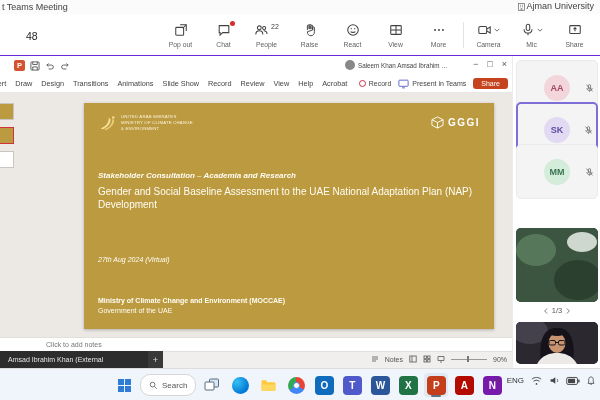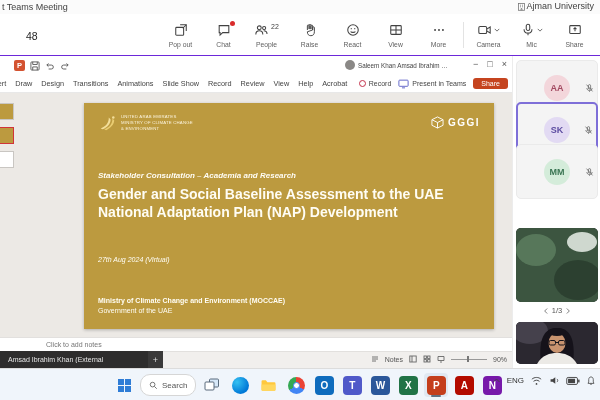--- a/index.html
+++ b/index.html
@@ -47,21 +47,21 @@
   .thumb{width:30px;height:17px;background:var(--slide-gold,#BC9A3F);border:1px solid #c9c6c2;box-sizing:border-box;}
   .thumb.sel{border:1.5px solid #D13438;}
   .thumb.white{background:#fff;}
 
   .slide{left:84px;top:10px;width:410px;height:226px;background:var(--slide-gold,#BC9A3F);box-shadow:0 1px 3px rgba(0,0,0,.25);color:#FFFDF4;}
   .emblem-row{left:14px;top:11px;display:flex;gap:5px;align-items:center;}
   .emblem-text{font-size:4.3px;letter-spacing:.2px;line-height:1.45;color:#FBF3DC;}
   .gggi{right:14px;top:13px;display:flex;align-items:center;gap:4px;}
   .gggi-label{font-size:10px;font-weight:bold;letter-spacing:1.5px;color:#fff;}
   .kicker{left:14px;top:68px;font-size:8px;font-weight:bold;font-style:italic;}
-  .slide-title{left:14px;top:82px;width:390px;font-size:14px;font-weight:bold;line-height:1.3;}
+  .slide-title{left:14px;top:82px;width:390px;font-size:10px;font-weight:normal;line-height:1.3;}
   .slide-date{left:14px;top:153px;font-size:7px;font-style:italic;}
   .slide-footer{left:14px;bottom:13px;font-size:7px;line-height:1.45;}
   .slide-footer .b{font-weight:bold;}
 
   .notes{left:0;top:281px;width:512px;height:14px;background:#fff;border-top:1px solid #e2e0de;box-sizing:border-box;}
   .notes-text{left:46px;top:3px;font-size:7px;color:#767676;}
   .statusbar{left:0;top:295px;width:512px;height:17px;background:#F1EFED;border-top:1px solid #e2e0de;box-sizing:border-box;}
   .status-right{right:5px;top:3px;display:flex;align-items:center;gap:6px;font-size:7px;color:#555;}
   .zoom-slider{width:36px;height:1px;background:#999;position:relative;}
   .zoom-knob{position:absolute;left:16px;top:-2.5px;width:2.5px;height:6px;background:#777;}

